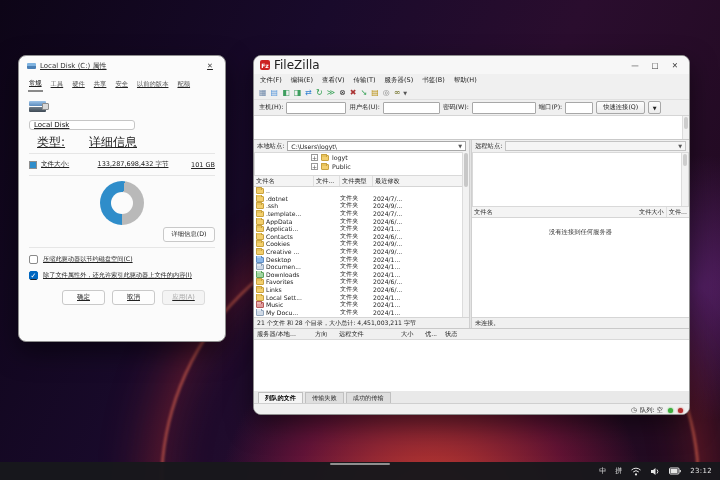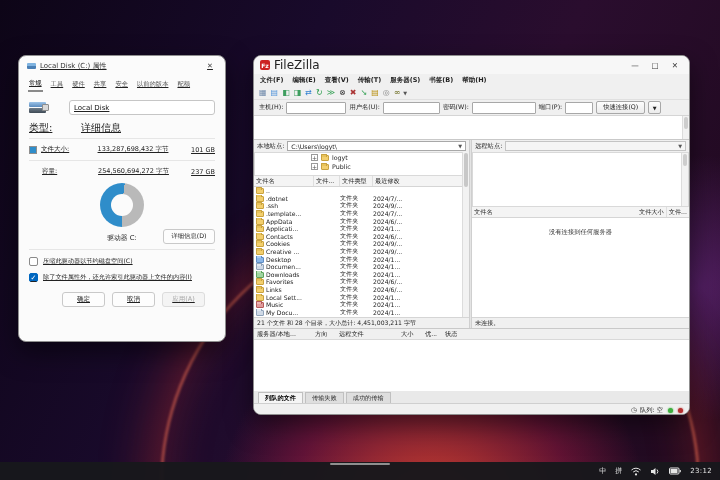--- a/index.html
+++ b/index.html
@@ -25,28 +25,28 @@
   .dlg { left:18px; top:55px; width:208px; height:287px; background:#fbfbfb;
     font-size:7px; color:#222;text-decoration:underline; }
   .dlg-titlebar { height:20px; display:flex; align-items:center; padding:0 8px; gap:4px; }
   .dlg-title { font-size:7px; color:#333; flex:1; }
   .mini-drive { width:9px; height:6px; background:linear-gradient(#7fb3e0 50%, #4a7fb5 50%); border-radius:1px; }
   .dlg-close { font-size:7px; color:#444; width:14px; text-align:center; cursor:default; }
   .dlg-tabs { display:flex; gap:7px; padding:0 9px; height:16px; align-items:center; }
   .dlg-tab { font-size:6.3px; color:#555; white-space:nowrap; padding:2px 1px; }
   .dlg-tab.active { color:#000; border-bottom:2px solid #8a8a8a; }
   .dlg-body { padding:5px 10px 0 10px; }
-  .vol-row { display:flex; align-items:center; gap:20px; margin:3px 0 6px 0; }
+  .vol-row { display:flex; align-items:flex-start; gap:7px; margin:3px 0 6px 0;flex-direction:column; }
   .drive-icon { position:relative; width:20px; height:13px; flex:0 0 auto; }
   .drive-icon .d1 { position:absolute; left:0; top:1px; width:17px; height:5px; background:linear-gradient(#9cc3e8,#5b8bbd); border-radius:1px; }
   .drive-icon .d2 { position:absolute; left:0; top:7px; width:17px; height:5px; background:linear-gradient(#6f7d8a,#3e4a55); border-radius:1px; }
   .drive-icon .lock { position:absolute; right:0; top:3px; width:7px; height:7px; background:#d8d8d8; border:1px solid #8c8c8c; border-radius:1px; }
   .vol-input { flex:1; height:15px; border:1px solid #c6c6c6; border-radius:3px; background:#fff;
     font-size:7px; padding:0 4px; font-family:"DejaVu Sans", sans-serif; color:#111; }
-  .info-row { display:flex; height:13px; align-items:center; font-size:10px; }
+  .info-row { display:flex; height:13px; align-items:center; font-size:12px;margin-left:8px; }
   .info-label { width:52px; color:#222; }
   .hr { height:1px; background:#e6e6e6; margin:4px 0; }
   .space-row { display:flex; height:13px; align-items:center; font-size:6.5px; gap:4px; }
   .swatch { width:8px; height:8px; border:1px solid #8f8f8f; flex:0 0 auto; }
   .space-label { width:46px; }
   .space-bytes { flex:1; text-align:center; }
   .space-size { width:36px; text-align:right; }
   .cap-row { padding-left:13px; }
   .donut-wrap { display:flex; justify-content:center; margin:5px 0 2px 0; }
   .donut { width:44px; height:44px; border-radius:50%; position:relative; }
@@ -66,21 +66,21 @@
     font-size:6.5px; display:flex; align-items:center; justify-content:center; color:#111; }
   .dlg-btn.disabled { color:#a6a6a6; background:#f4f4f4; border-color:#dcdcdc; }
 
   
   .fz { left:253px; top:55px; width:437px; height:360px; background:#f0f0f0; font-size:6.5px; color:#222; }
   .fz-titlebar { height:18px; background:#f7f7f7; display:flex; align-items:center; padding:0 6px; gap:4px; }
   .fz-logo { width:10px; height:10px; background:#c22; border-radius:2px; color:#fff; font-size:6px;
     display:flex; align-items:center; justify-content:center; font-weight:bold; }
   .fz-title { flex:1; font-size:12px; color:#222; }
   .fz-ctrl { width:16px; text-align:center; font-size:7.5px; color:#333; }
-  .fz-menubar { height:12px; display:flex; align-items:center; gap:9px; padding:0 6px; background:#f0f0f0;font-weight:bold; }
+  .fz-menubar { height:12px; display:flex; align-items:center; gap:9px; padding:0 6px; background:#f0f0f0; }
   .fz-menu-item { font-size:6.5px; color:#222; white-space:nowrap; }
   .fz-toolbar { height:14px; display:flex; align-items:center; gap:3px; padding:0 5px; background:#f0f0f0;
     border-bottom:1px solid #e0e0e0; }
   .tb-icon { font-size:8px; line-height:10px; }
   .tb-caret { font-size:5px; color:#555; }
   .fz-quickbar { height:16px; display:flex; align-items:center; gap:3px; padding:0 5px; background:#f0f0f0;
     border-bottom:1px solid #d5d5d5; }
   .qc-label { font-size:6.3px; white-space:nowrap; }
   .qc-input { height:12px; border:1px solid #a8a8a8; background:#fff; border-radius:1px; }
   .qc-host { width:60px; } .qc-user { width:57px; } .qc-pass { width:64px; } .qc-port { width:28px; }
@@ -194,30 +194,24 @@
         <span>详细信息</span>
       </div>
       <div class="hr"></div>
       <div class="space-row">
         <span class="swatch" style="background: rgb(47, 141, 202);"></span>
         <span class="space-label">文件大小:</span>
         <span class="space-bytes">133,287,698,432 字节</span>
         <span class="space-size">101 GB</span>
       </div>
       <div class="hr"></div>
-      <div class="space-row cap-row">
-        <span class="space-label">容量:</span>
-        <span class="space-bytes">254,560,694,272 字节</span>
-        <span class="space-size">237 GB</span>
-      </div>
       <div class="donut-wrap">
         <div class="donut" style="background: conic-gradient(from 180deg, rgb(47, 141, 202) 0deg, rgb(47, 141, 202) 52%, rgb(185, 185, 185) 52%, rgb(185, 185, 185) 100%);"></div>
       </div>
       <div class="drive-row">
-        <span class="dl">驱动器 C:</span>
         <span class="details-btn">详细信息(D)</span>
       </div>
       <div class="hr"></div>
       <div>
 
           <div class="chk-row">
             <span class="chk-box"></span>
             <span class="chk-label">压缩此驱动器以节约磁盘空间(C)</span>
           </div>
 

